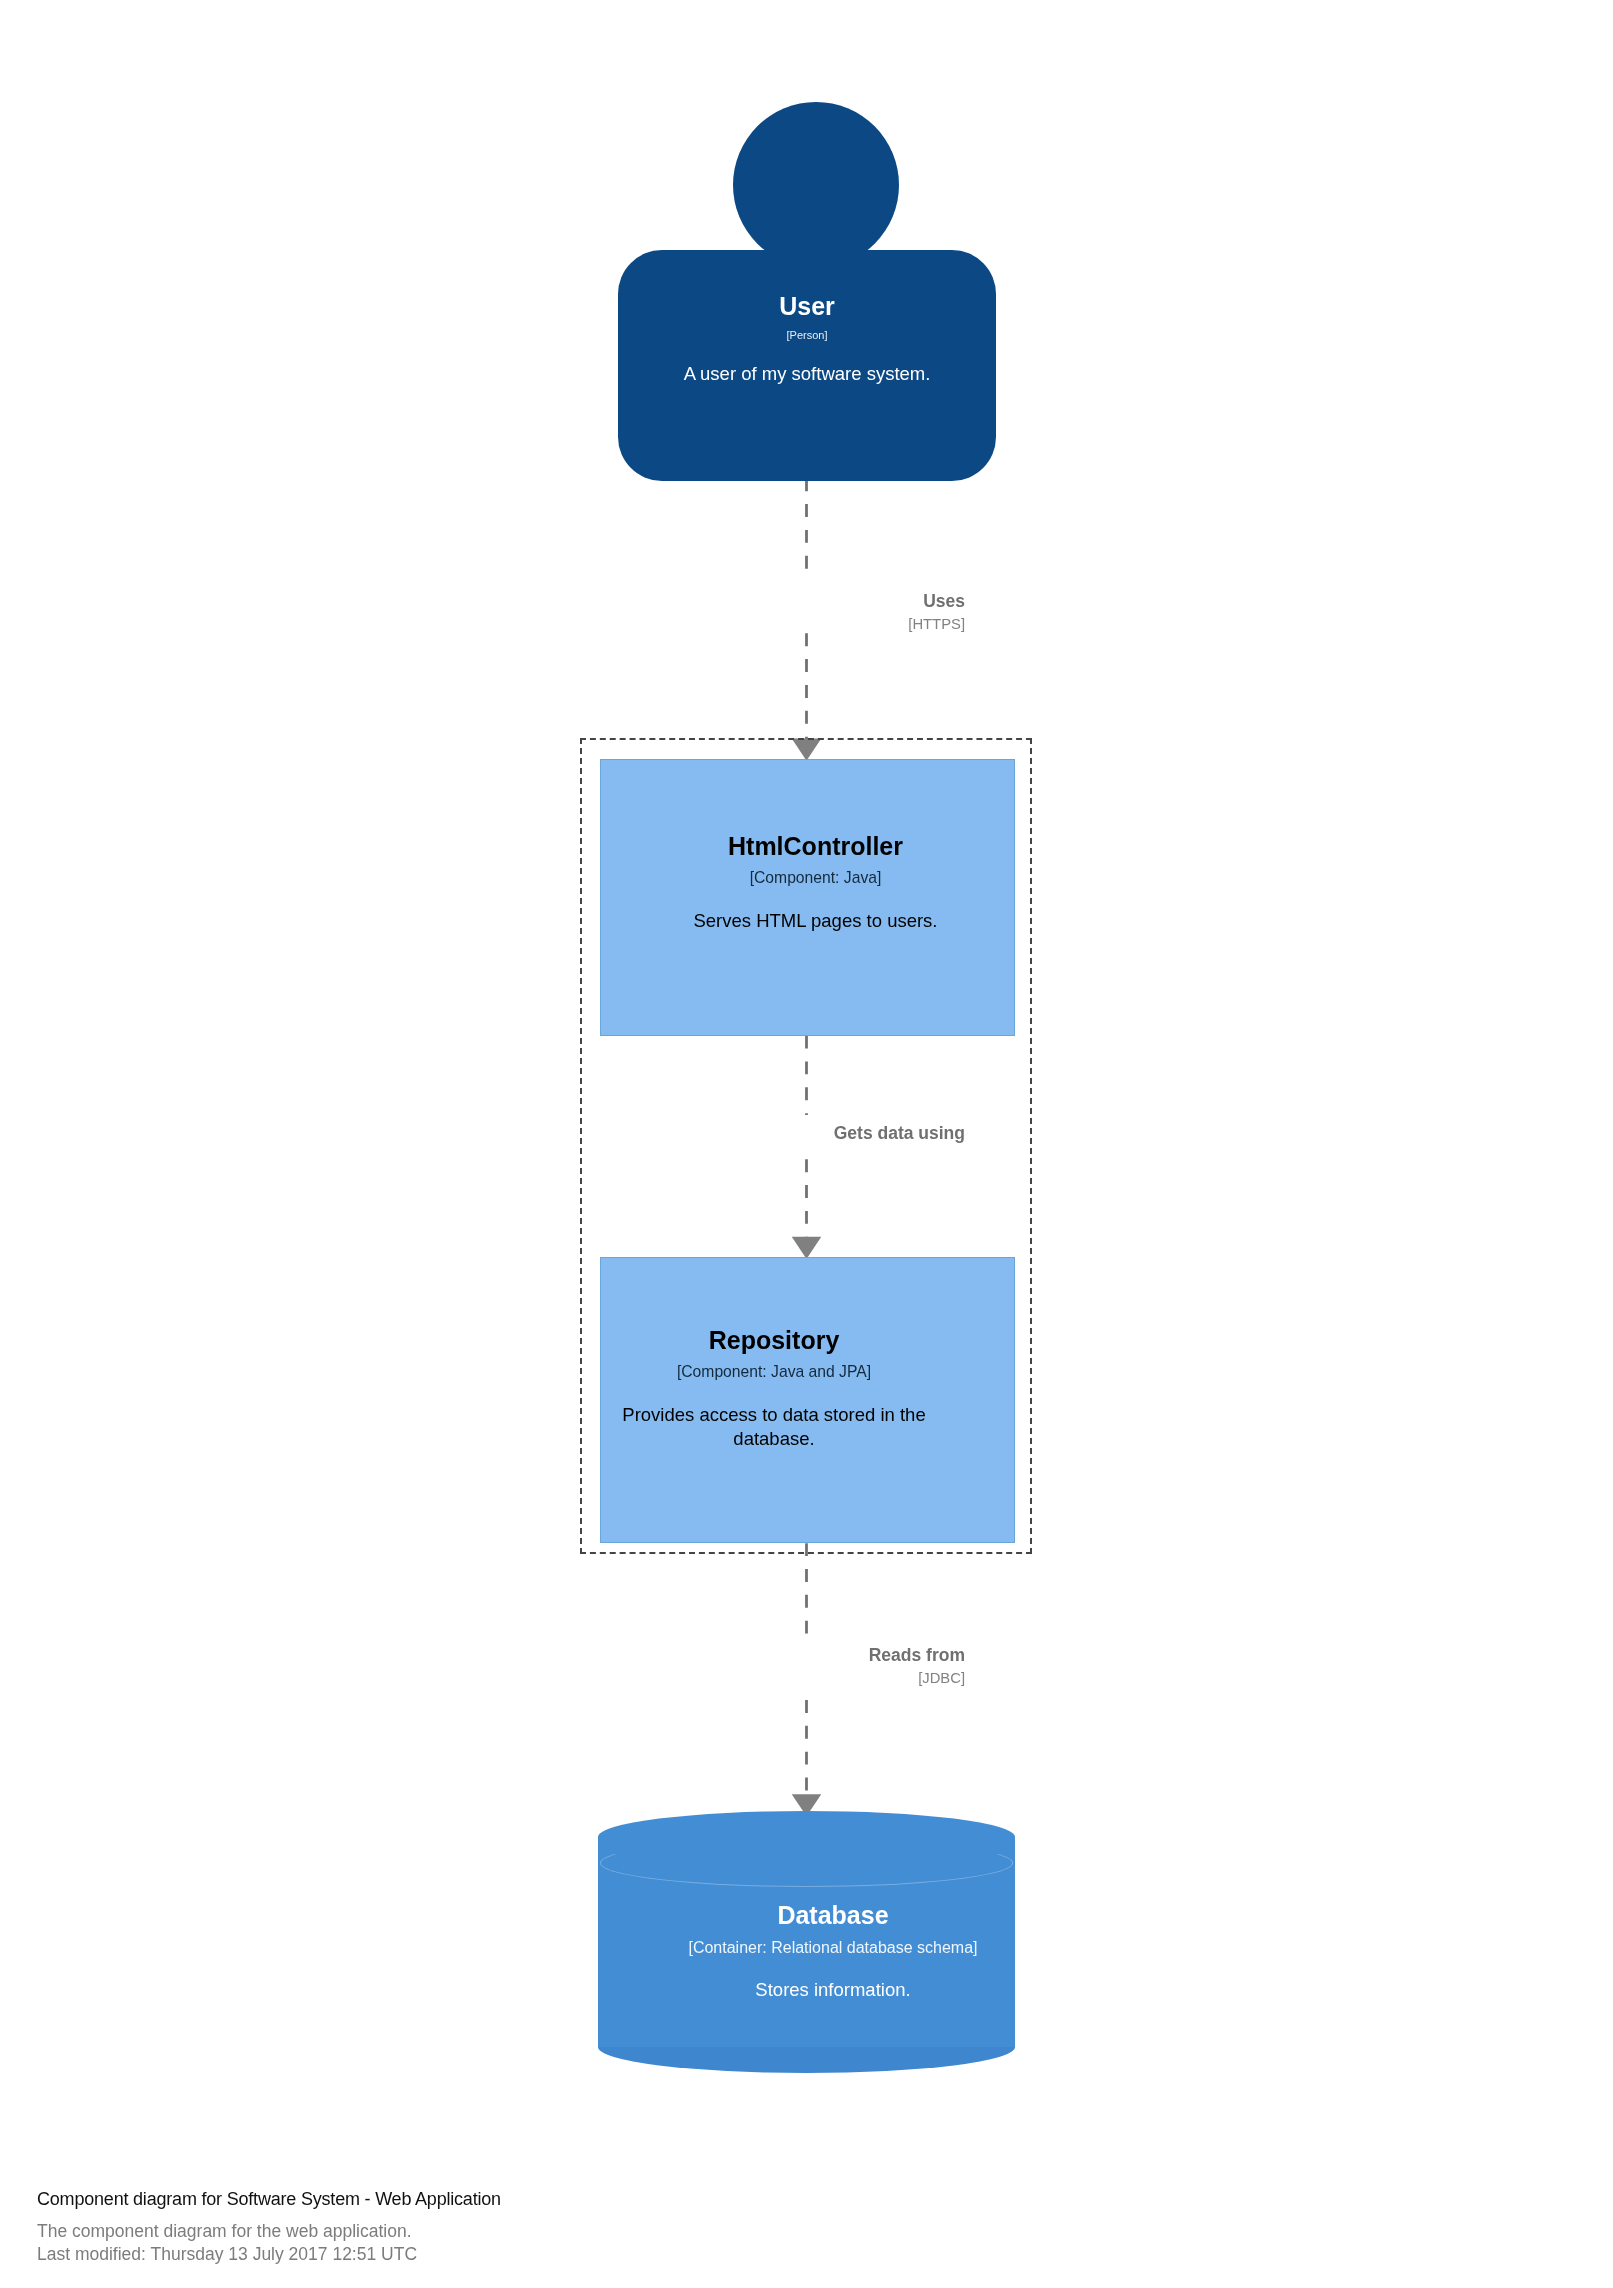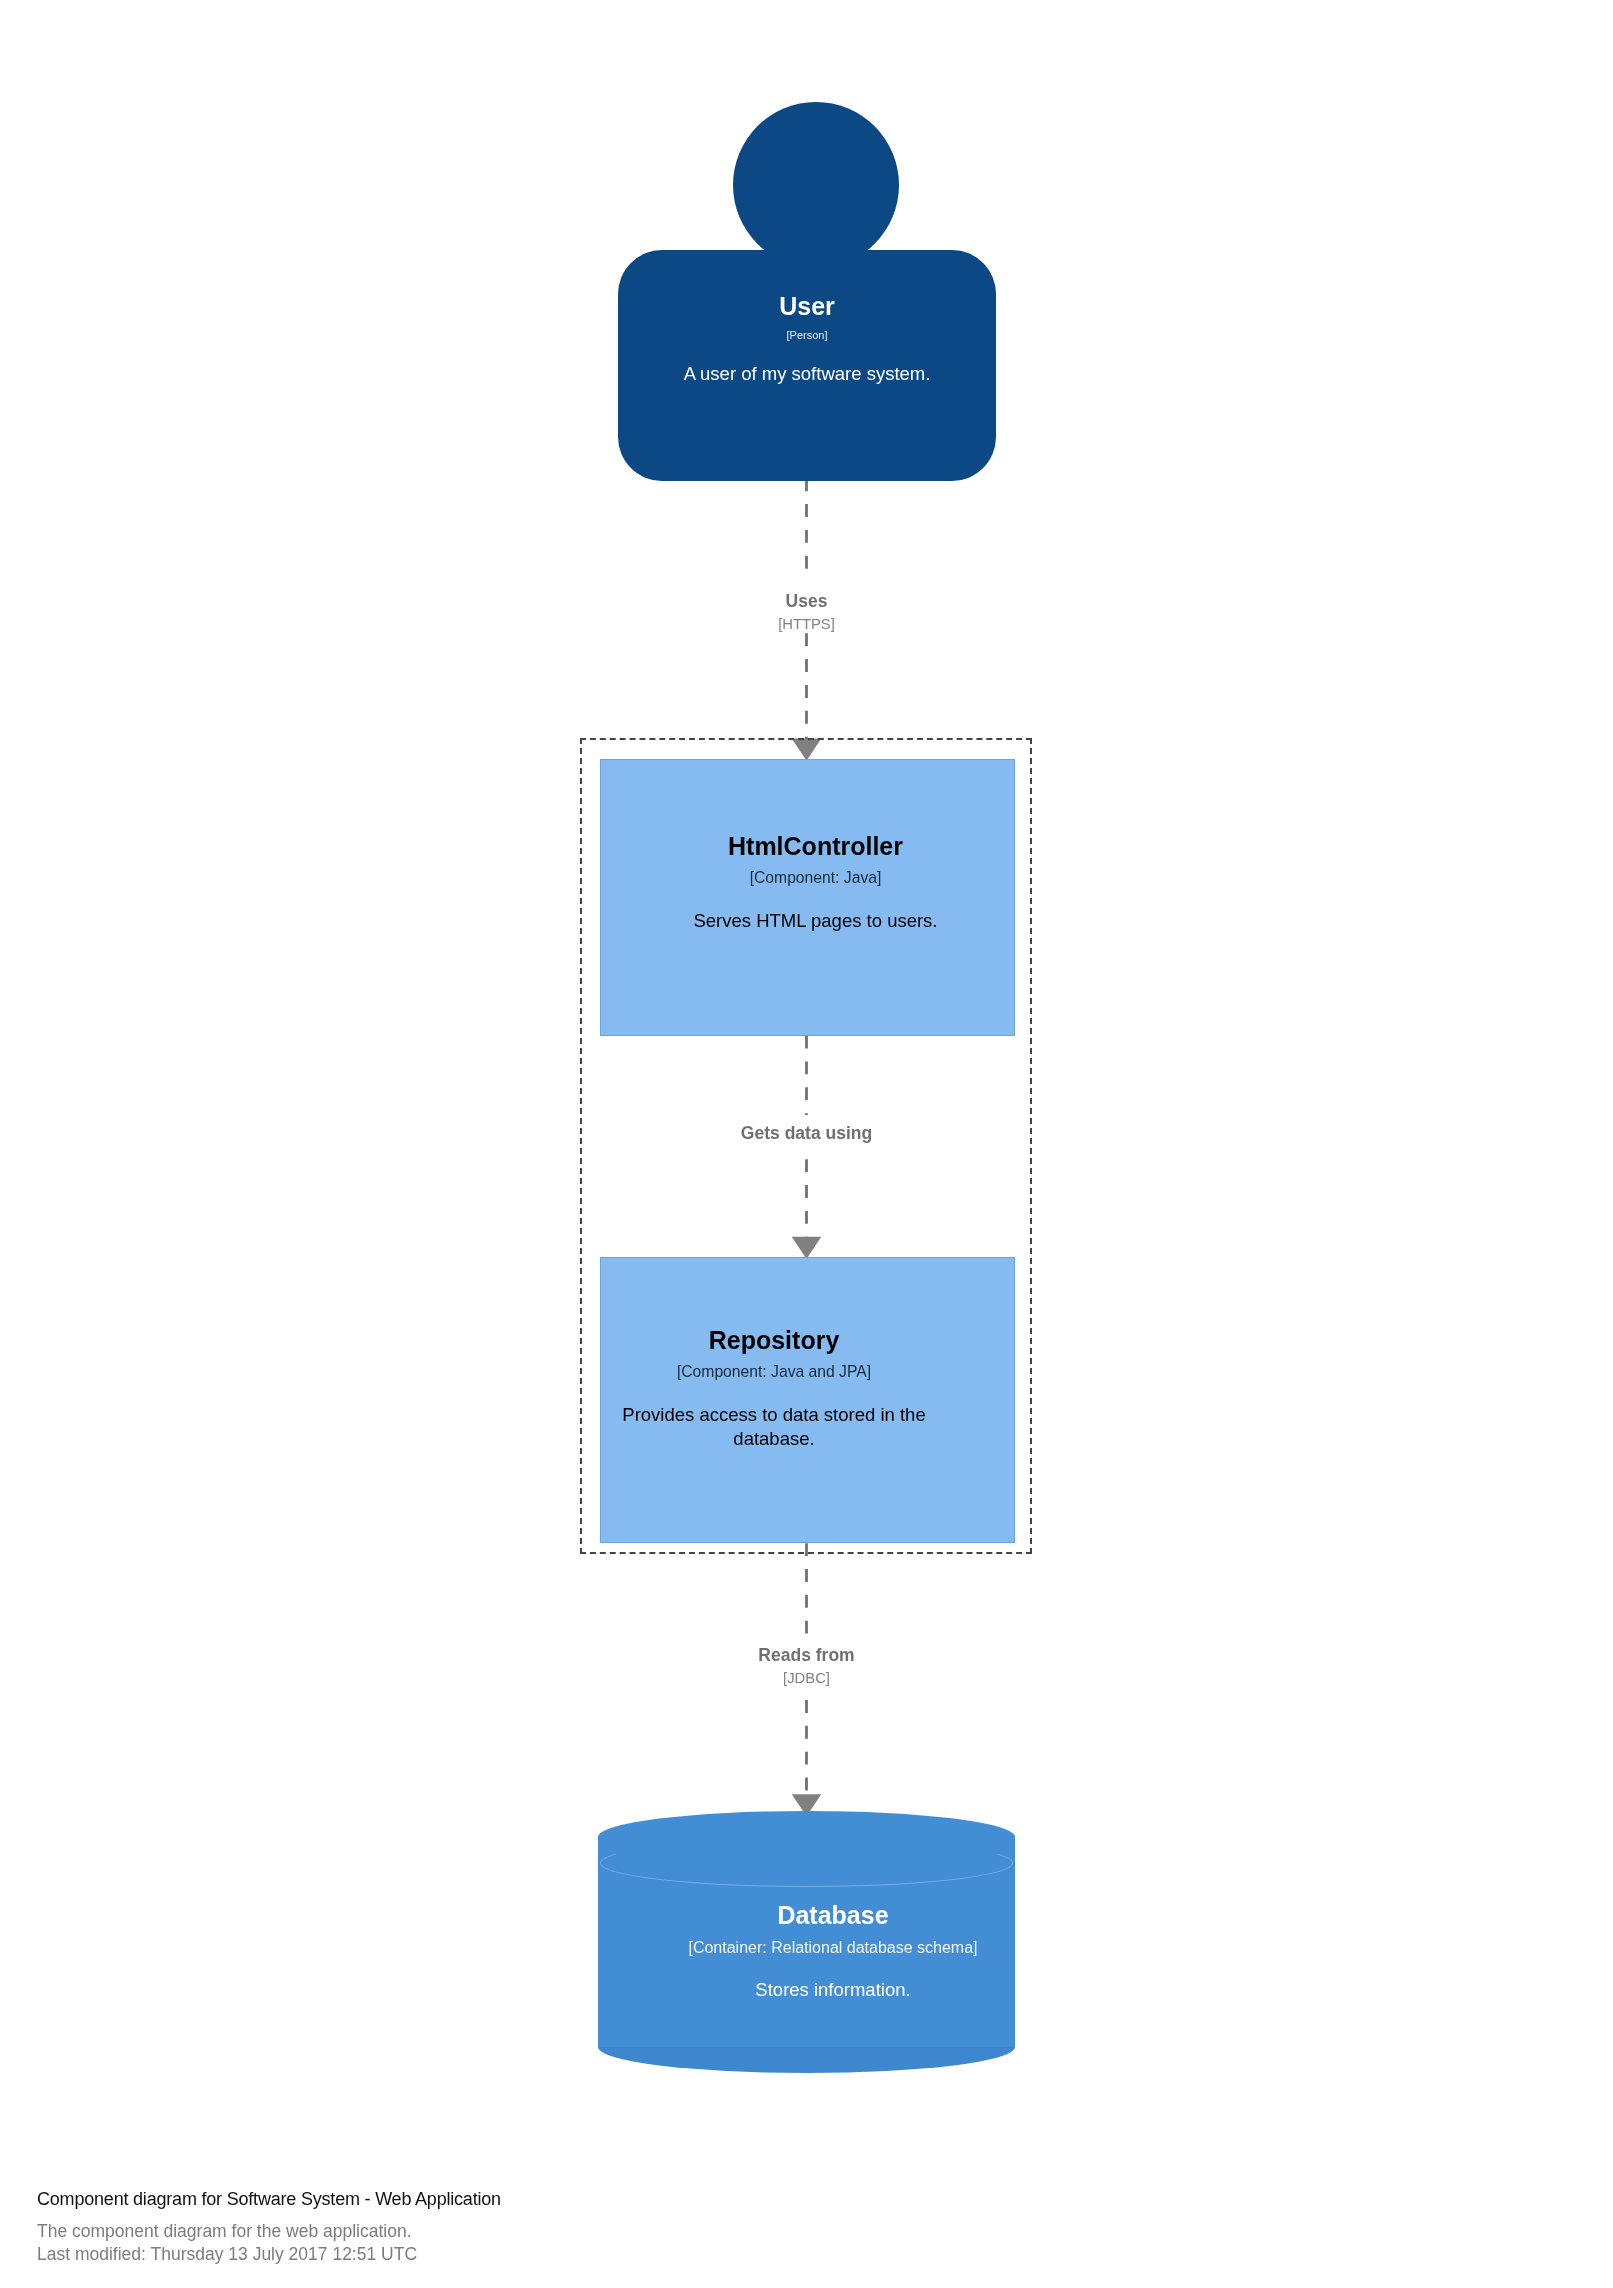--- a/index.html
+++ b/index.html
@@ -165,21 +165,21 @@
     width: 470px;
     color: #ffffff;
   }
   #container-database-text .n-name { font-size: 25px; }
   #container-database-text .n-meta { font-size: 16px; margin-top: 8.3px; color: #f0f6fc; }
   #container-database-text .n-desc { font-size: 18.5px; margin-top: 21px; padding: 0 14.8px; }
 
   
   .rel-label {
     position: absolute;
-    text-align: center;
+    text-align: right;
     color: #707070;
     pointer-events: none;
   }
   .rel-label .rel-desc {
     font-size: 17.5px;
     font-weight: bold;
     line-height: 1.2;
   }
   .rel-label .rel-tech {
     font-size: 14.8px;

